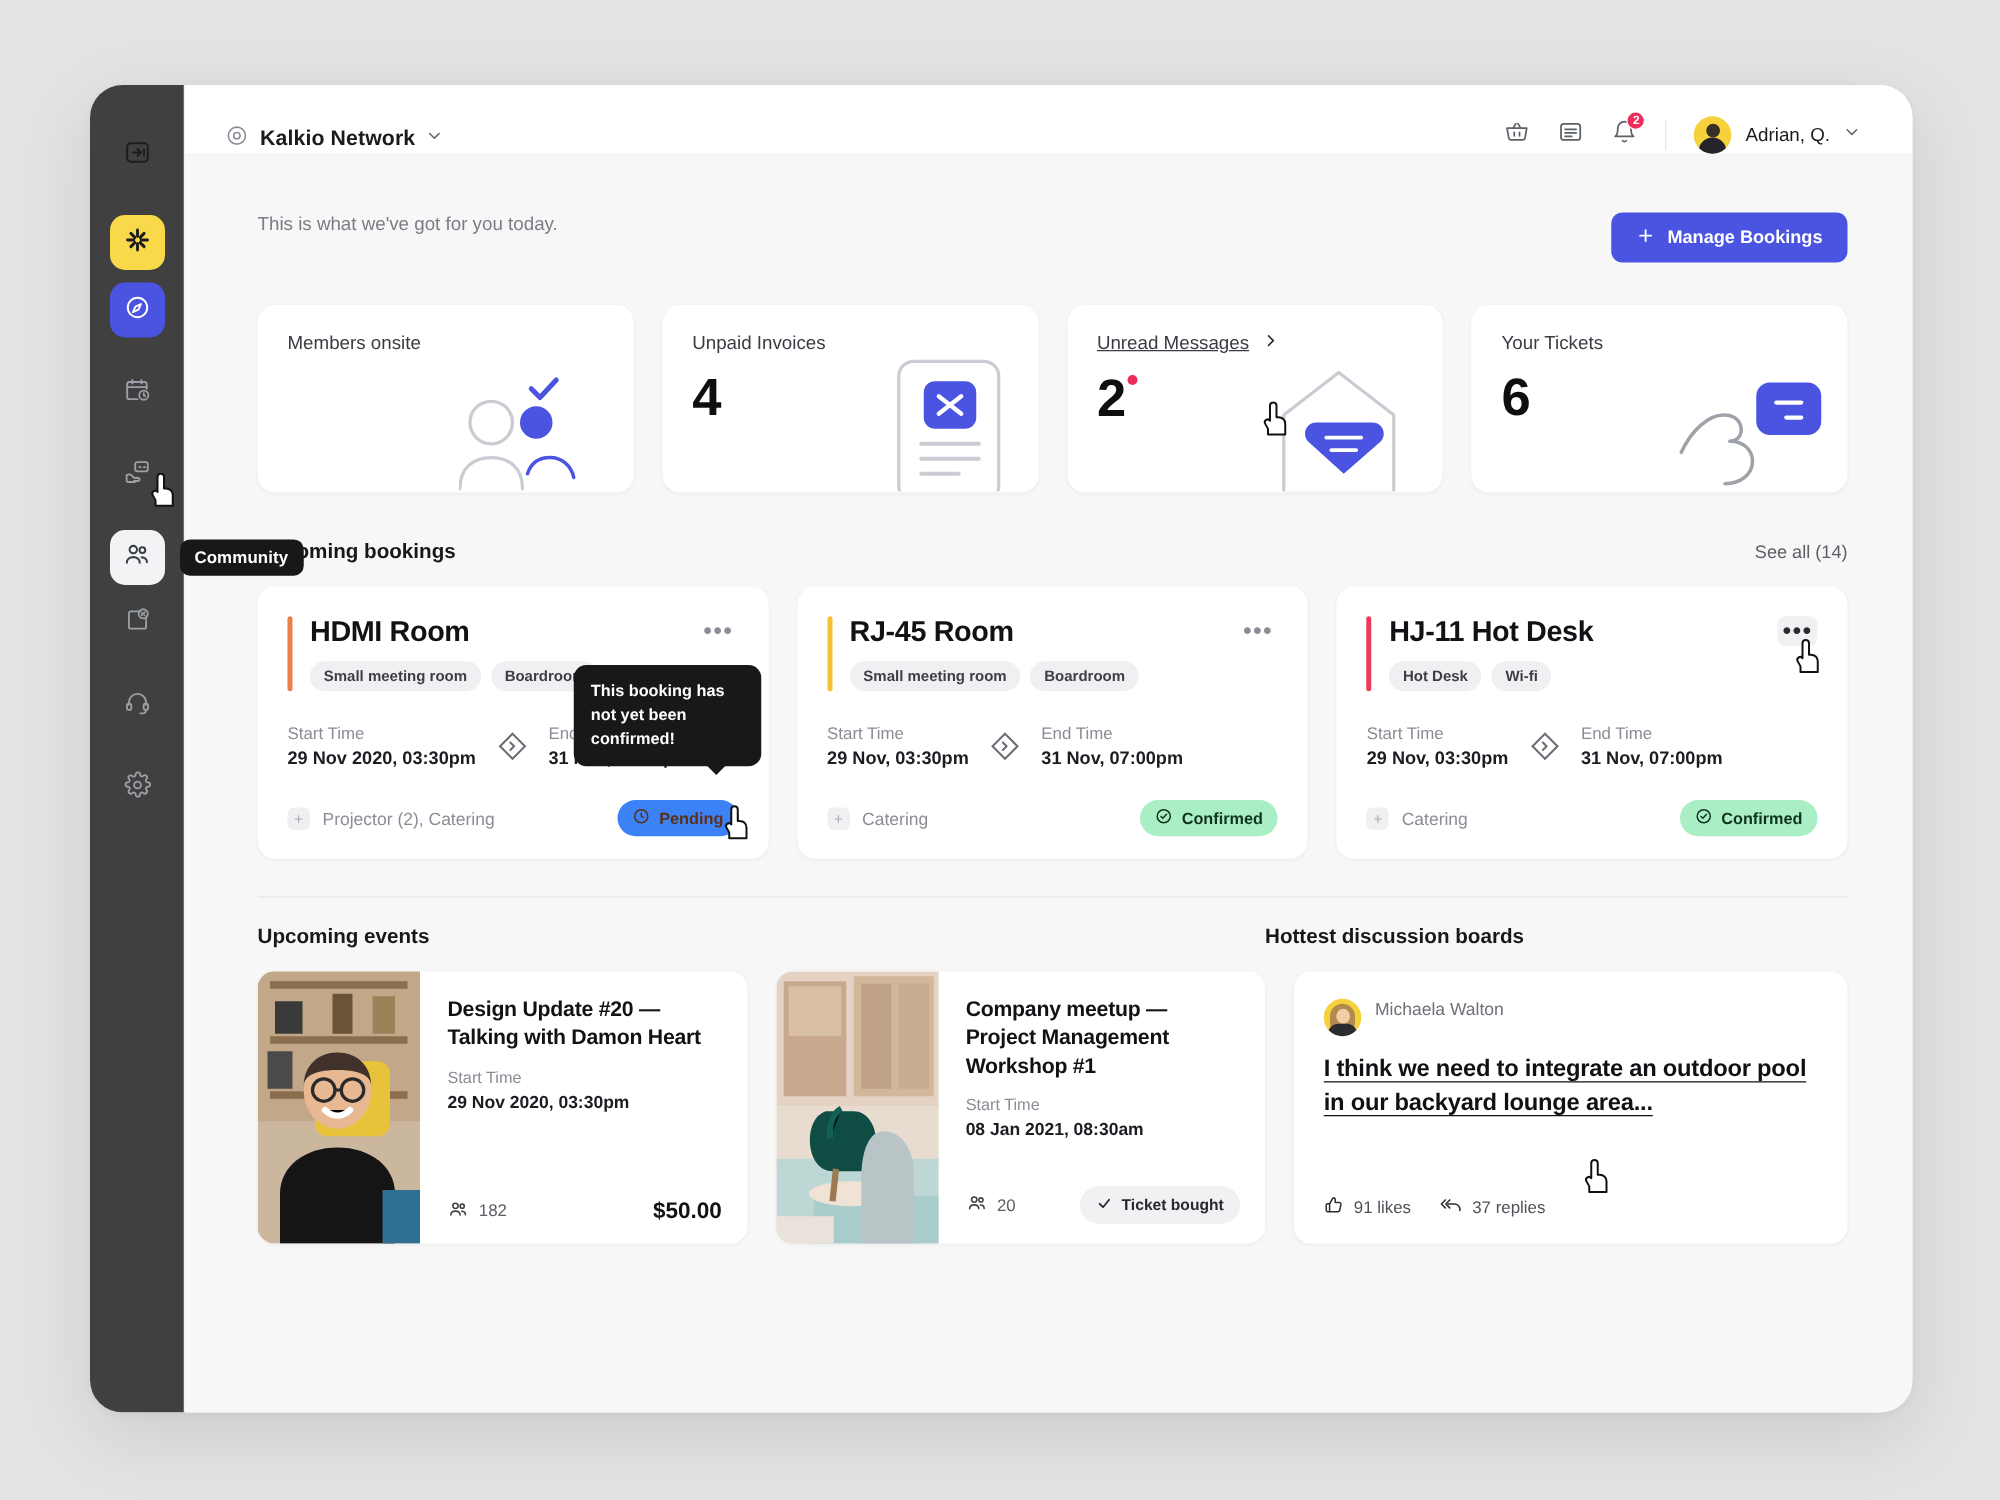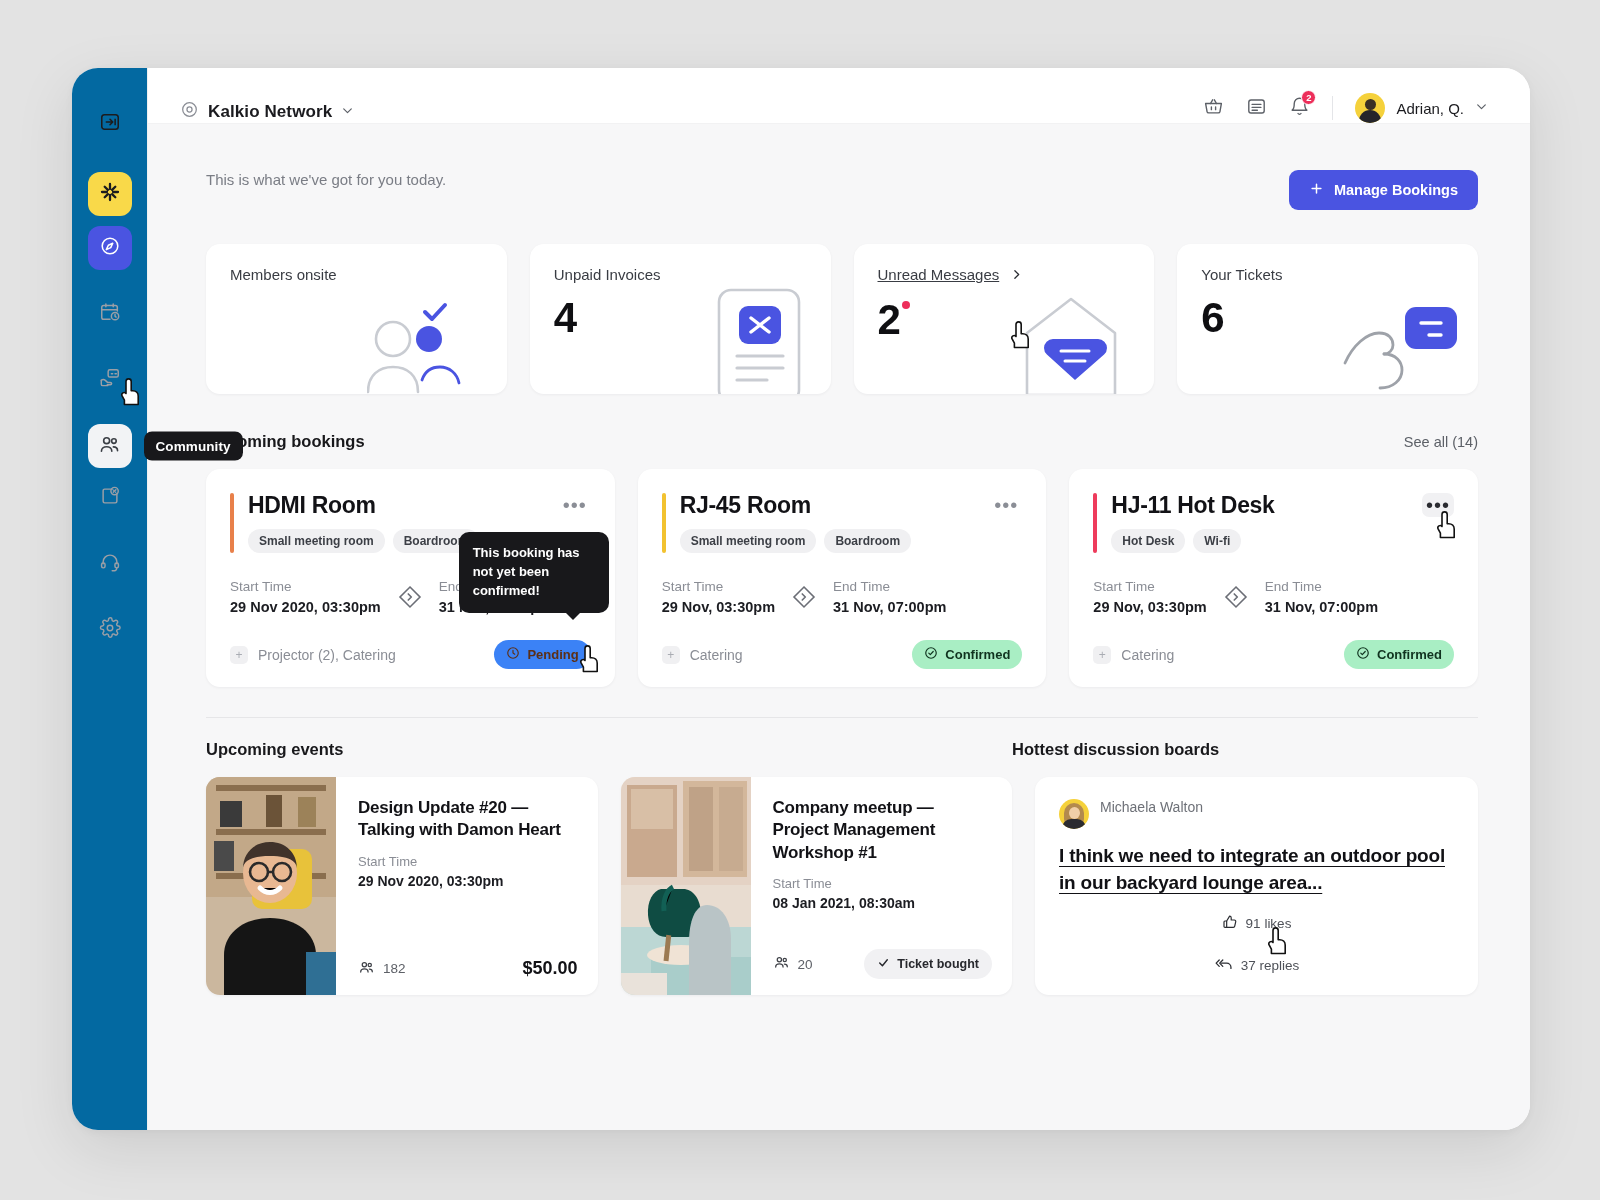--- a/index.html
+++ b/index.html
@@ -15,21 +15,21 @@
     width: 1458px; height: 1062px;
     background: #ffffff;
     border-radius: 26px;
     box-shadow: 0 18px 60px rgba(0,0,0,0.10), 0 2px 8px rgba(0,0,0,0.04);
     overflow: hidden;
     display: flex;
   }
   
   .sidebar {
     width: 76px;
-    background: #0369a1;
+    background: #404040;
     border-right: 1px solid #f0f0f0;
     display: flex;
     flex-direction: column;
     align-items: center;
     padding-top: 34px;
     flex: 0 0 76px;
     position: relative;
     z-index: 20;
   }
   .side-btn {
@@ -195,21 +195,21 @@
     box-shadow: 0 1px 3px rgba(16,24,40,0.05); height: 218px;
     display: flex; flex-direction: column; position: relative;
   }
   .disc-user { display:flex; gap:11px; }
   .avatar-f { width:30px; height:30px; border-radius:50%; background:#F5D13B; overflow:hidden; position:relative; flex:0 0 30px;}
   .avatar-f .hair { position:absolute; width:20px; height:22px; border-radius:10px 10px 6px 6px; background:#b38a4e; left:5px; top:4px;}
   .avatar-f .face { position:absolute; width:11px; height:12px; border-radius:50%; background:#f0cfa8; left:9.5px; top:8px;}
   .avatar-f .shoulders { position:absolute; width:24px; height:11px; border-radius:9px 9px 0 0; background:#2b2b30; left:3px; top:20px;}
   .disc-name { font-size:14px; color:#6e7178; }
   .disc-title { font-size:19px; font-weight:700; color:#111115; line-height:1.42; margin-top:14px; text-decoration: underline; text-underline-offset: 4px; cursor:pointer; letter-spacing:-.2px;}
-  .disc-foot { display:flex; align-items:center; gap:22px; margin-top:auto;flex-direction:column; }
+  .disc-foot { display:flex; align-items:center; gap:22px; margin-top:auto; }
   .disc-stat { display:flex; align-items:center; gap:8px; font-size:13.5px; color:#4e5158; }
   
   .cursor { position:absolute; z-index:60; pointer-events:none; }
 </style>
 </head>
 <body>
 
 <div class="app-window">
 
   <nav class="sidebar">

